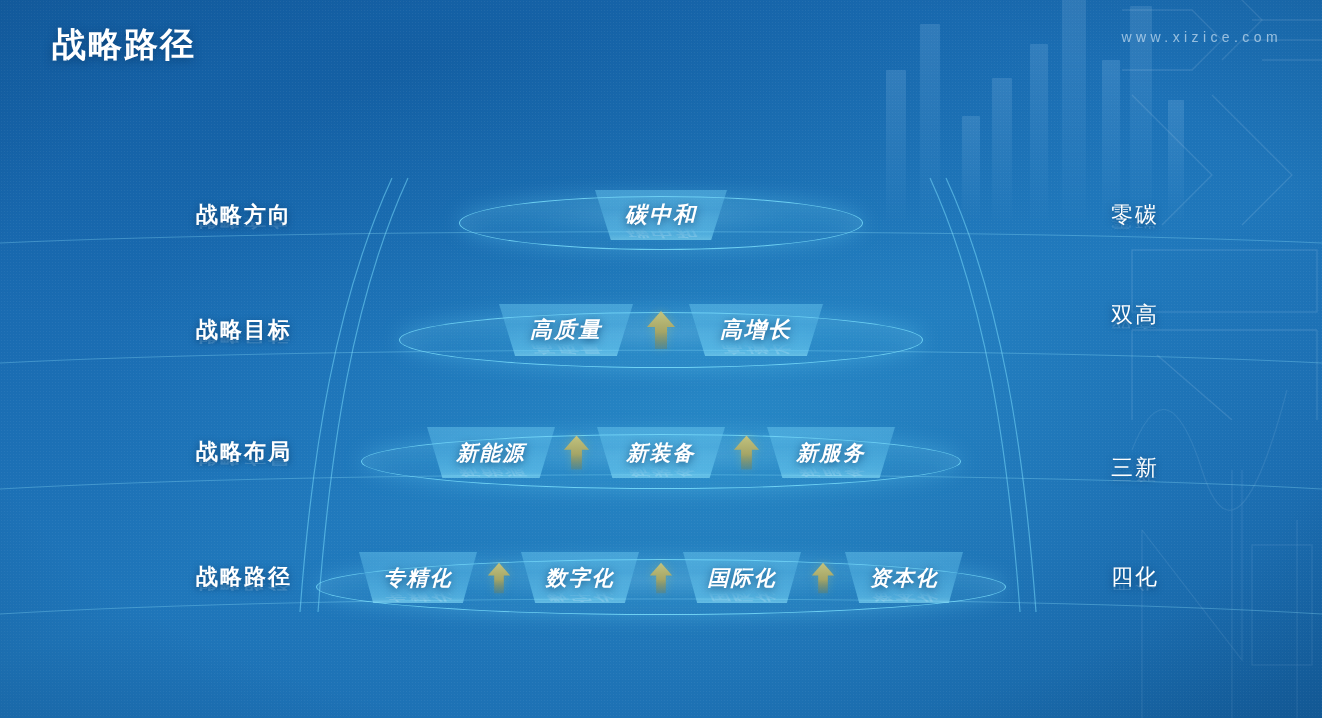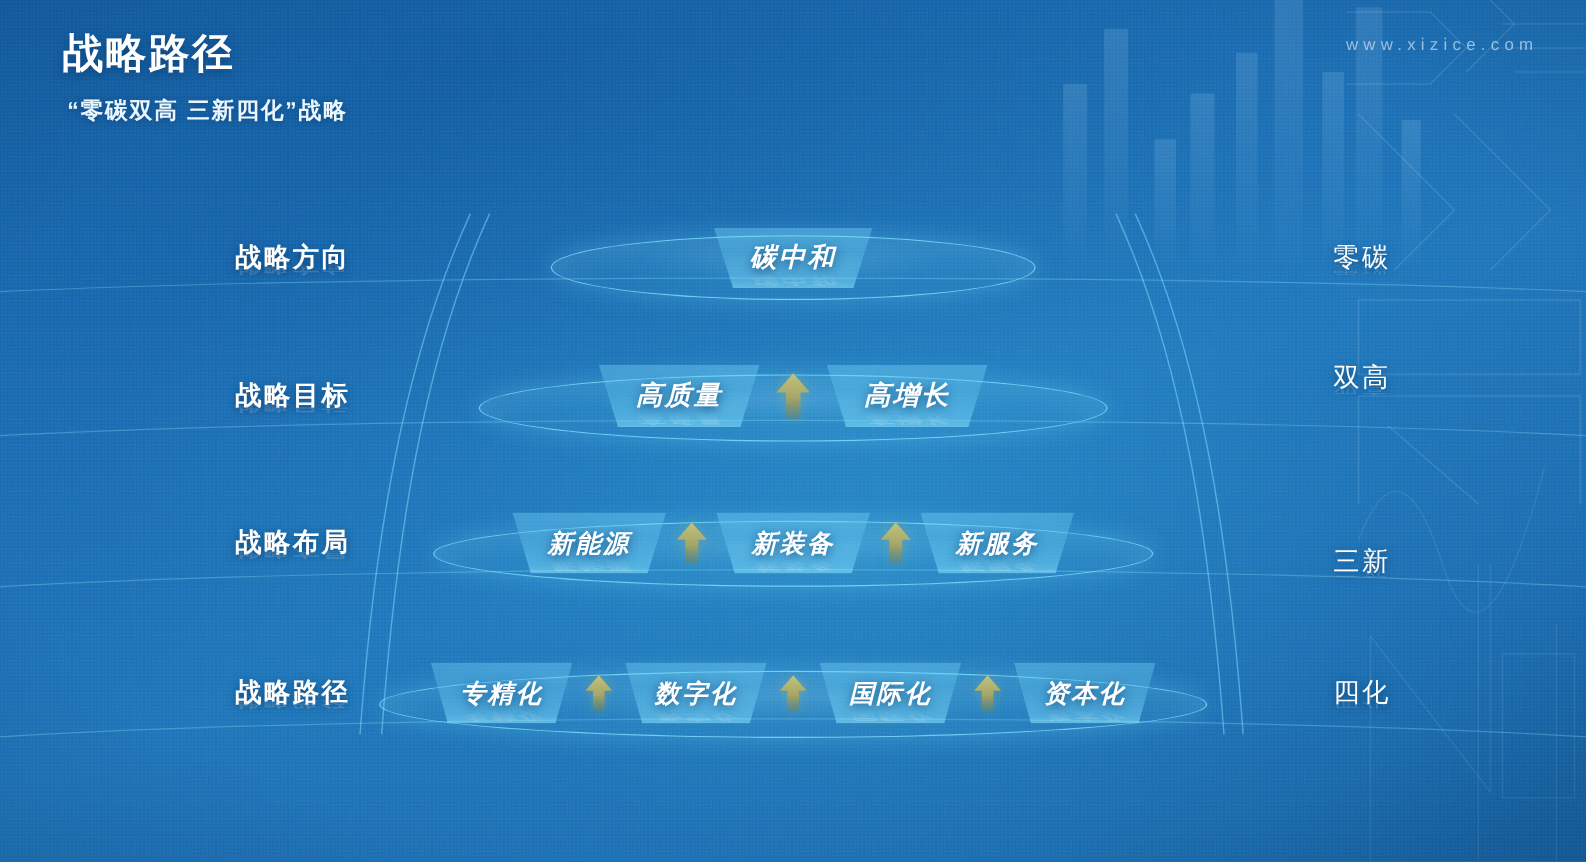--- a/index.html
+++ b/index.html
@@ -157,21 +157,20 @@
     <path d="M20 200 L20 390 M110 140 L110 390 M175 190 L175 390"></path>
     <path d="M20 200 L120 330 L120 140"></path>
     <rect x="130" y="215" width="60" height="120"></rect>
   </g>
 </svg>
 
 <div class="bg-vignette"></div>
 
 <div class="header">
   <div class="title">战略路径</div>
-  <div class="subtitle">“零碳双高 三新四化”战略</div>
 </div>
 <div class="watermark">www.xizice.com</div>
 
 <svg class="arcs" viewBox="0 0 1322 718" preserveAspectRatio="none">
   <g fill="none" stroke="rgba(125,225,255,.50)" stroke-width="1.2">
     <path d="M408 178 C 352 300, 330 450, 318 612"></path>
     <path d="M392 178 C 336 300, 312 450, 300 612"></path>
     <path d="M930 178 C 986 300, 1008 450, 1020 612"></path>
     <path d="M946 178 C 1002 300, 1024 450, 1036 612"></path>
   </g>

